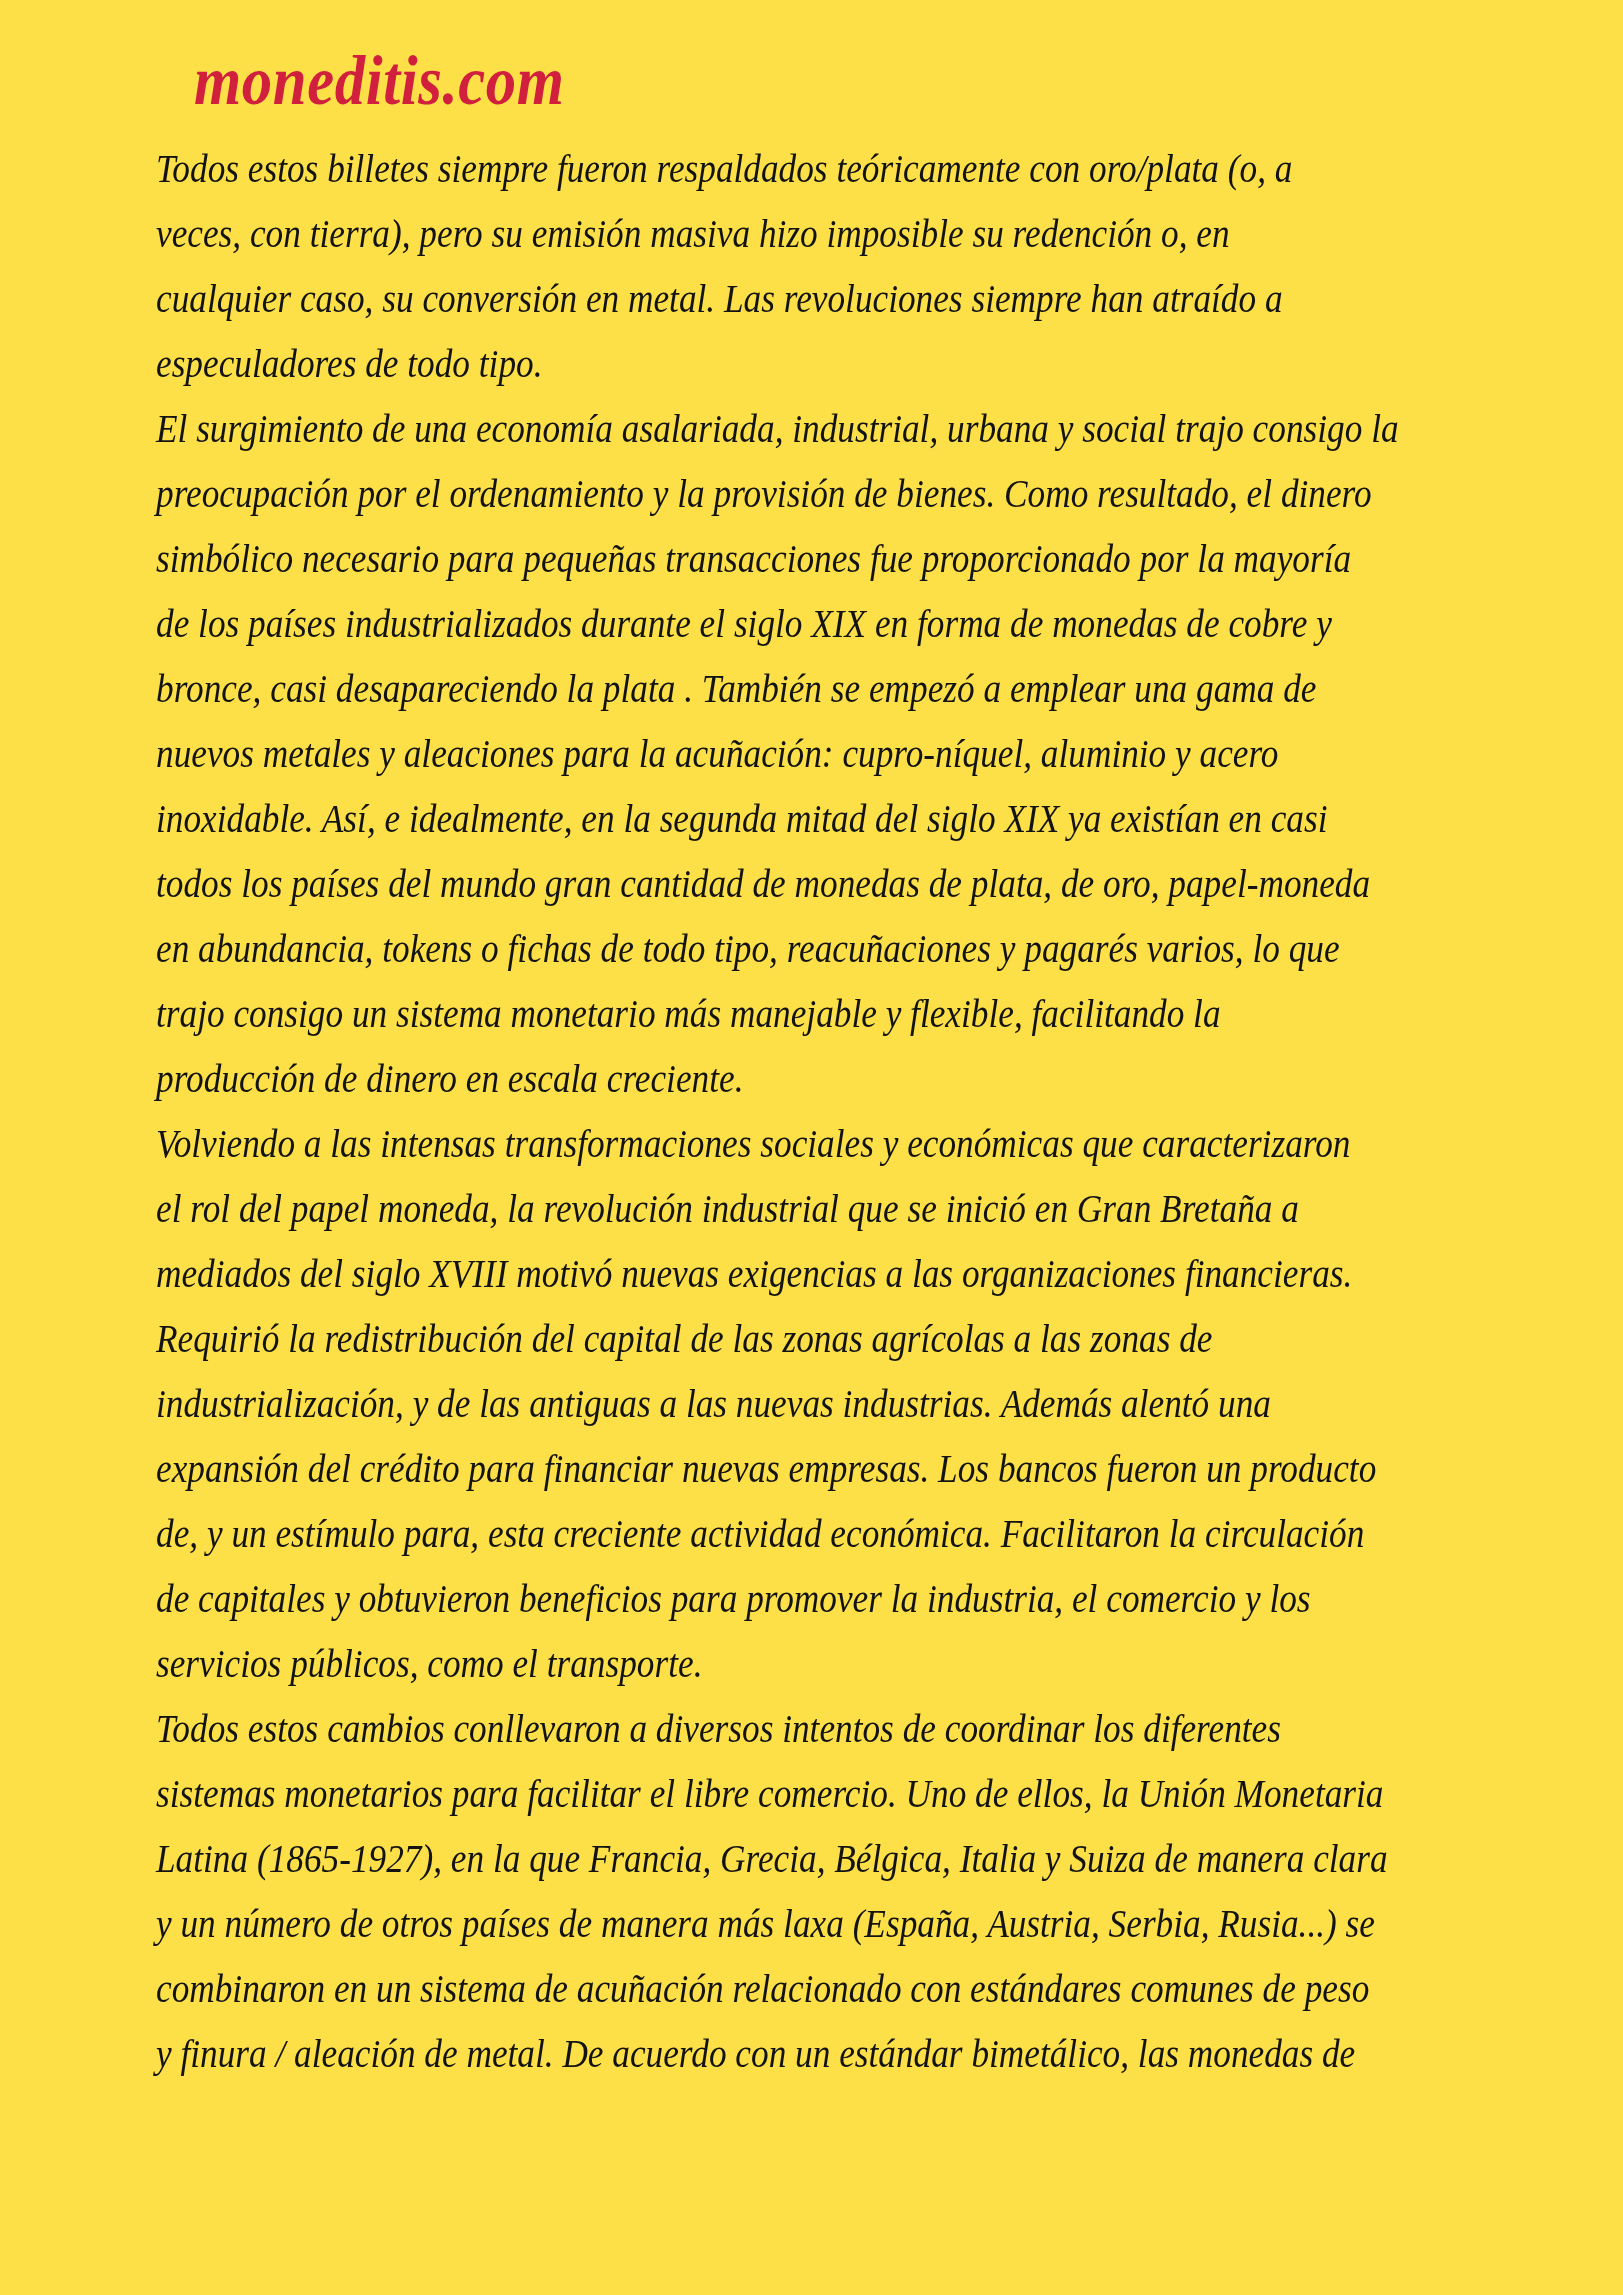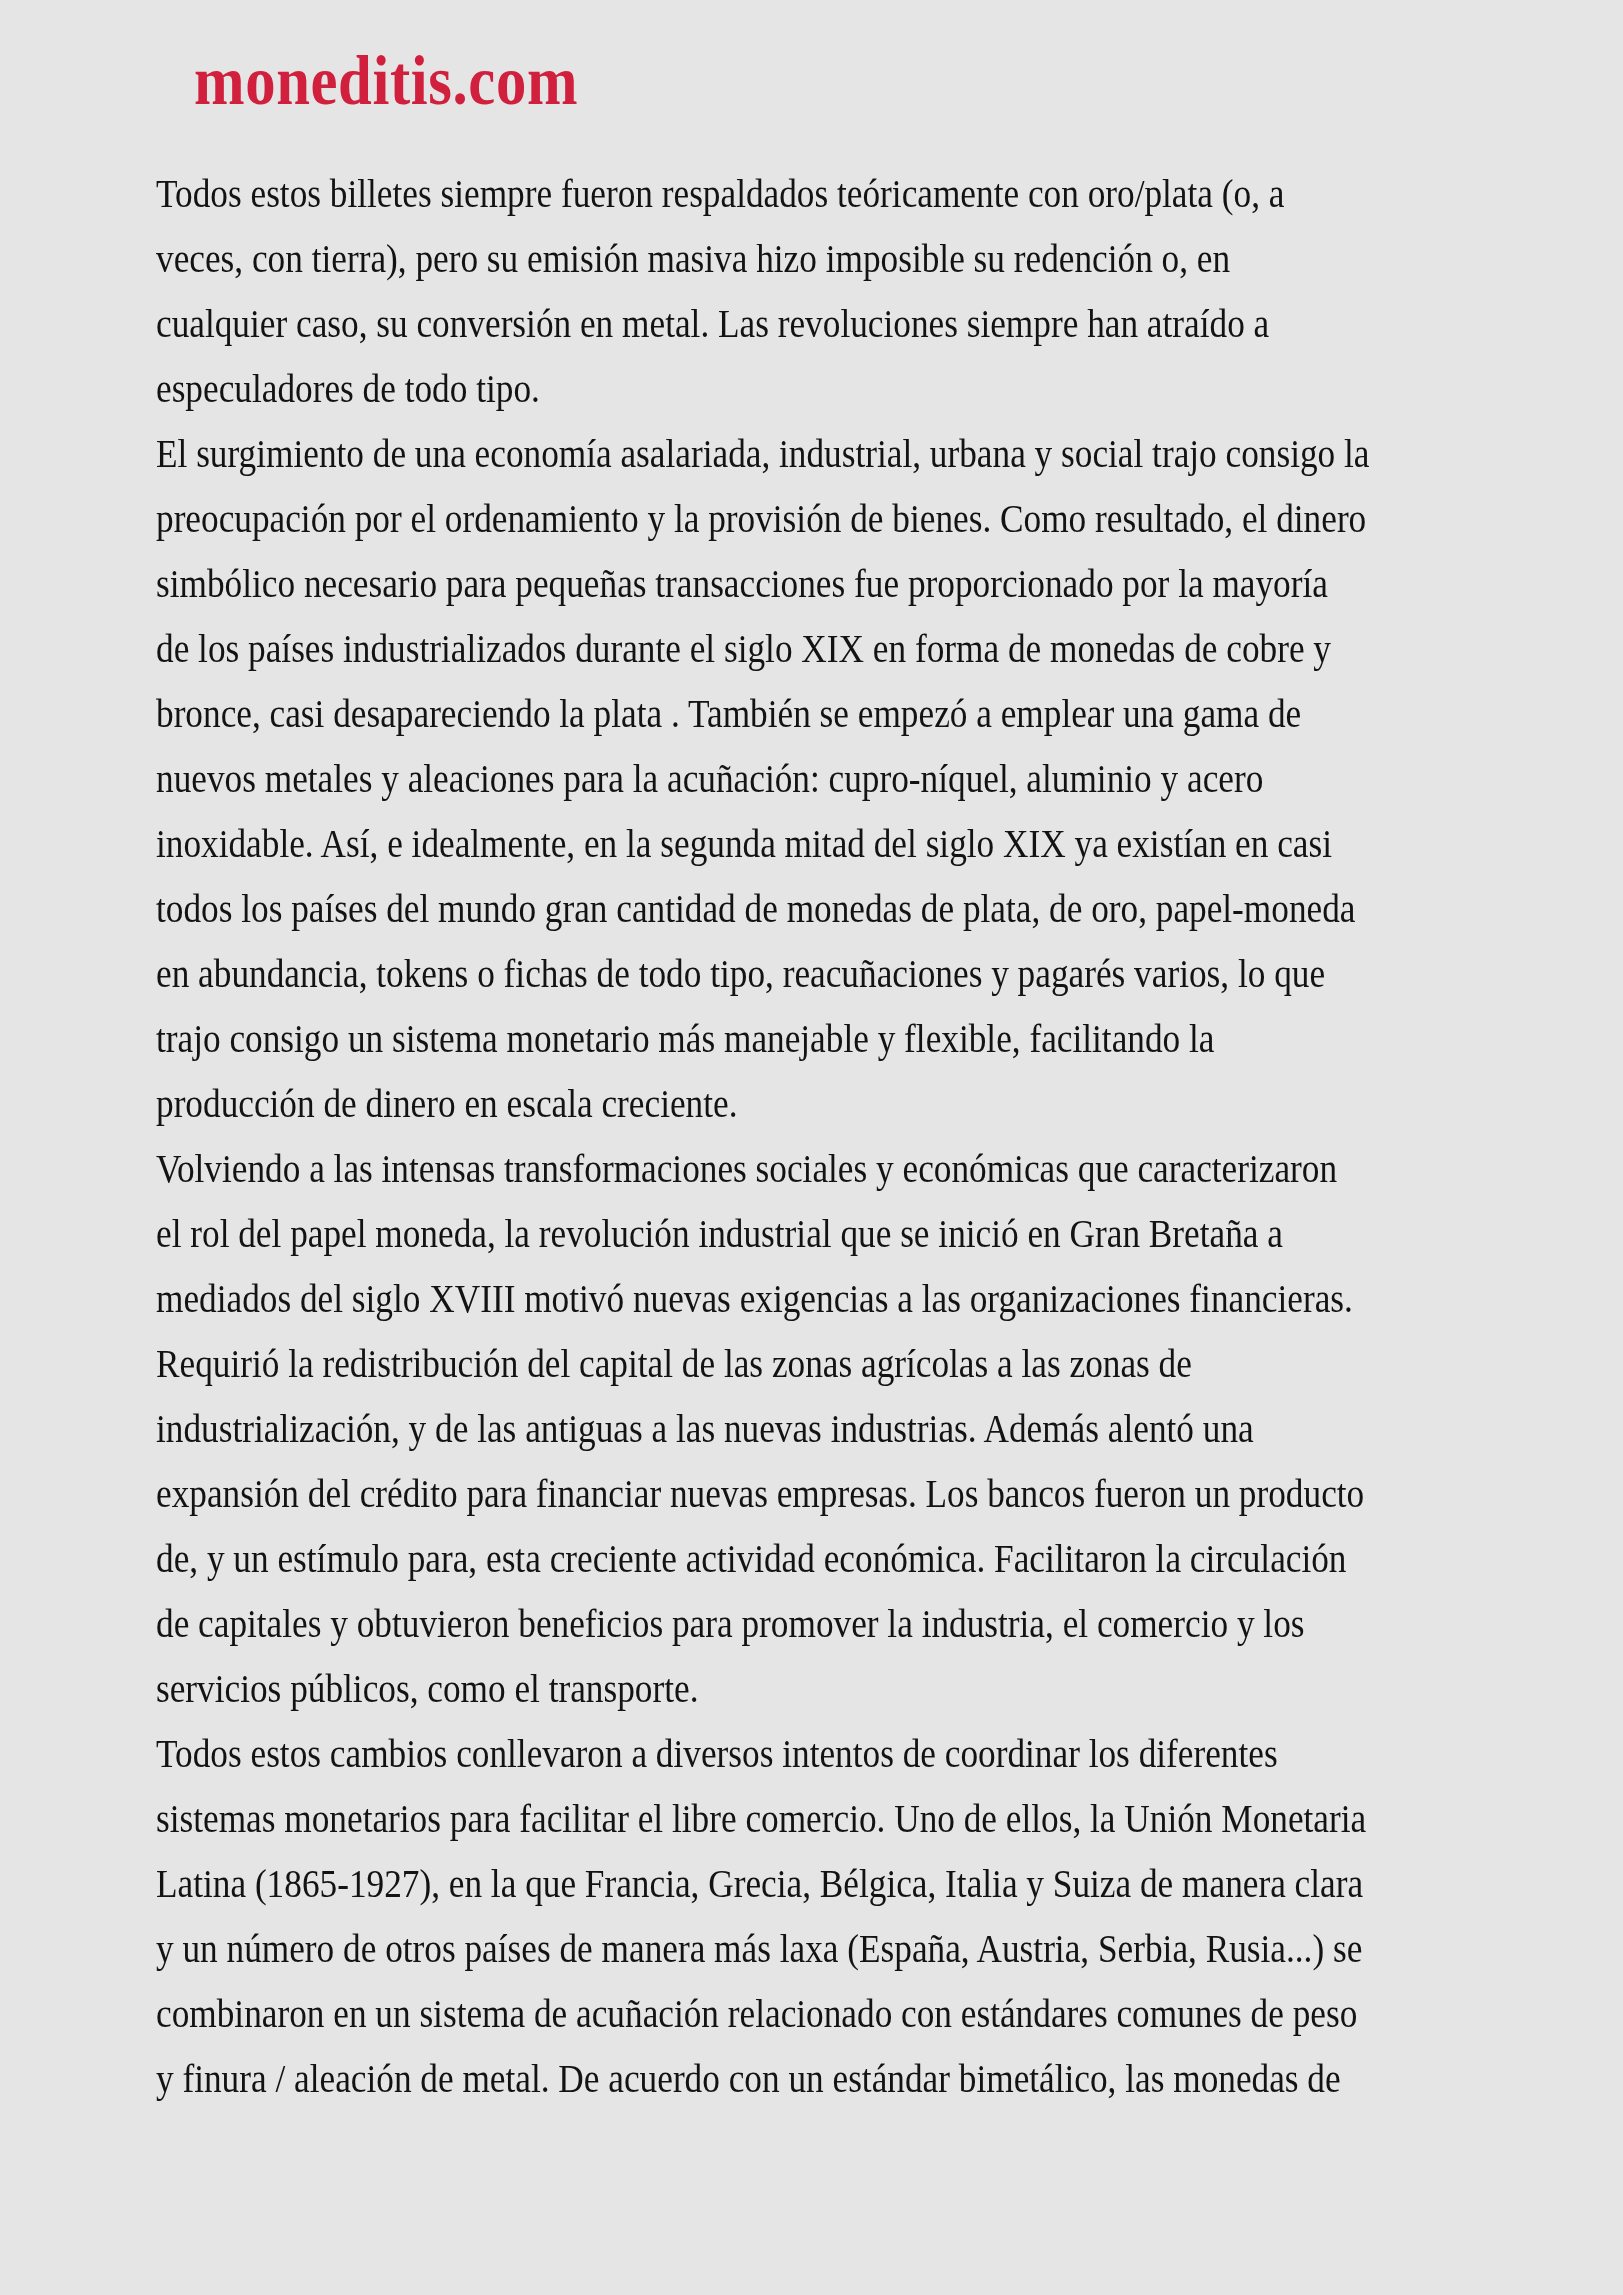--- a/index.html
+++ b/index.html
@@ -29,40 +29,40 @@
     font-weight: bold;
     letter-spacing: 0.7px;
     white-space: nowrap;
     transform: scaleX(0.88);
     transform-origin: 0 0;
     font-family: "Liberation Serif", serif;
   }
   .body-text {
     position: absolute;
     left: 156px;
-    top: 161px;
+    top: 136px;
     width: 1375px;
   }
   .paragraph {
     margin: 0;
     padding: 0;
   }
   .text-line {
     font-size: 41px;
     line-height: 65px;
     white-space: nowrap;
     transform: scaleX(0.86);
     transform-origin: 0 0;
     font-family: "Liberation Serif", serif;
   }
 </style>
 </head>
 <body>
 
-<div class="page" style="background: #e5e5e5;">
+<div class="page" style="background: #fde047; font-style: italic;">
   <h1 class="brand" style="color: rgb(208, 32, 61);">moneditis.com</h1>
   <div class="body-text" id="body-text">
       <div class="paragraph">
         <div class="text-line" style="color: rgb(19, 19, 19);">Todos estos billetes siempre fueron respaldados teóricamente con oro/plata (o, a</div>
         <div class="text-line" style="color: rgb(19, 19, 19);">veces, con tierra), pero su emisión masiva hizo imposible su redención o, en</div>
         <div class="text-line" style="color: rgb(19, 19, 19);">cualquier caso, su conversión en metal. Las revoluciones siempre han atraído a</div>
         <div class="text-line" style="color: rgb(19, 19, 19);">especuladores de todo tipo.</div>
       </div>
       <div class="paragraph">
         <div class="text-line" style="color: rgb(19, 19, 19);">El surgimiento de una economía asalariada, industrial, urbana y social trajo consigo la</div>

